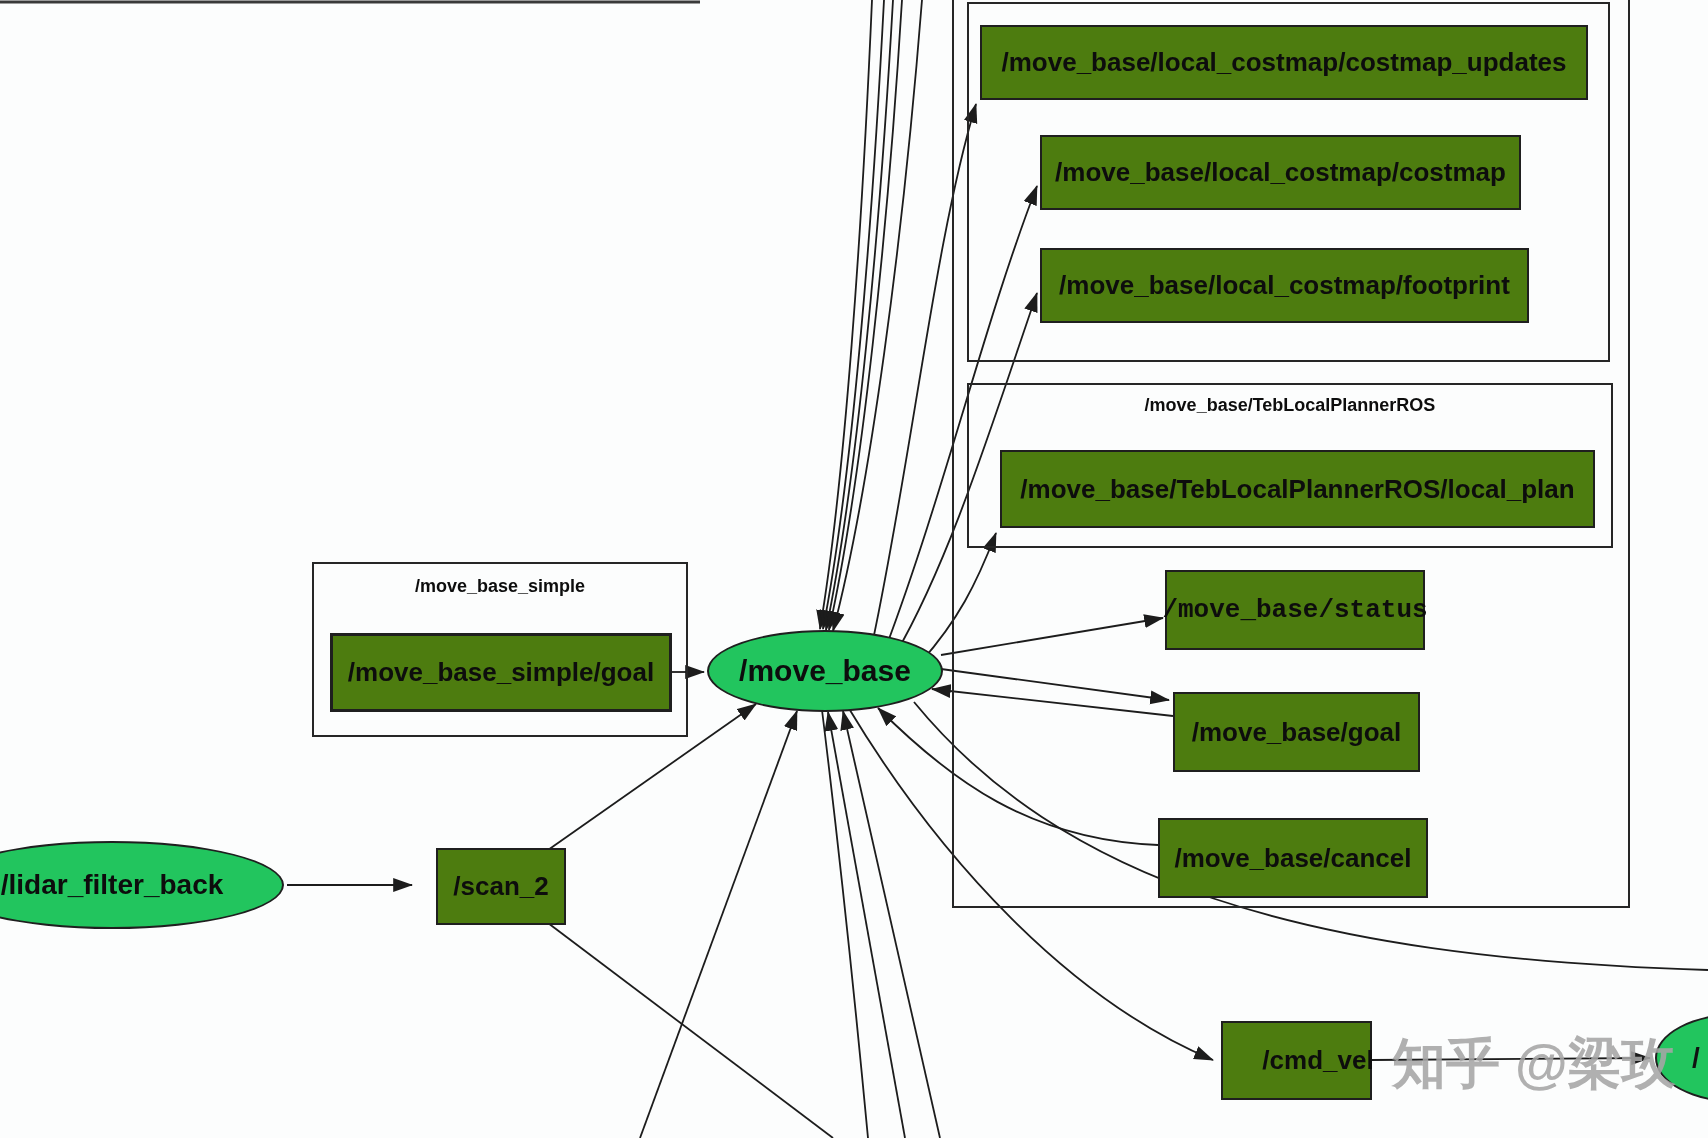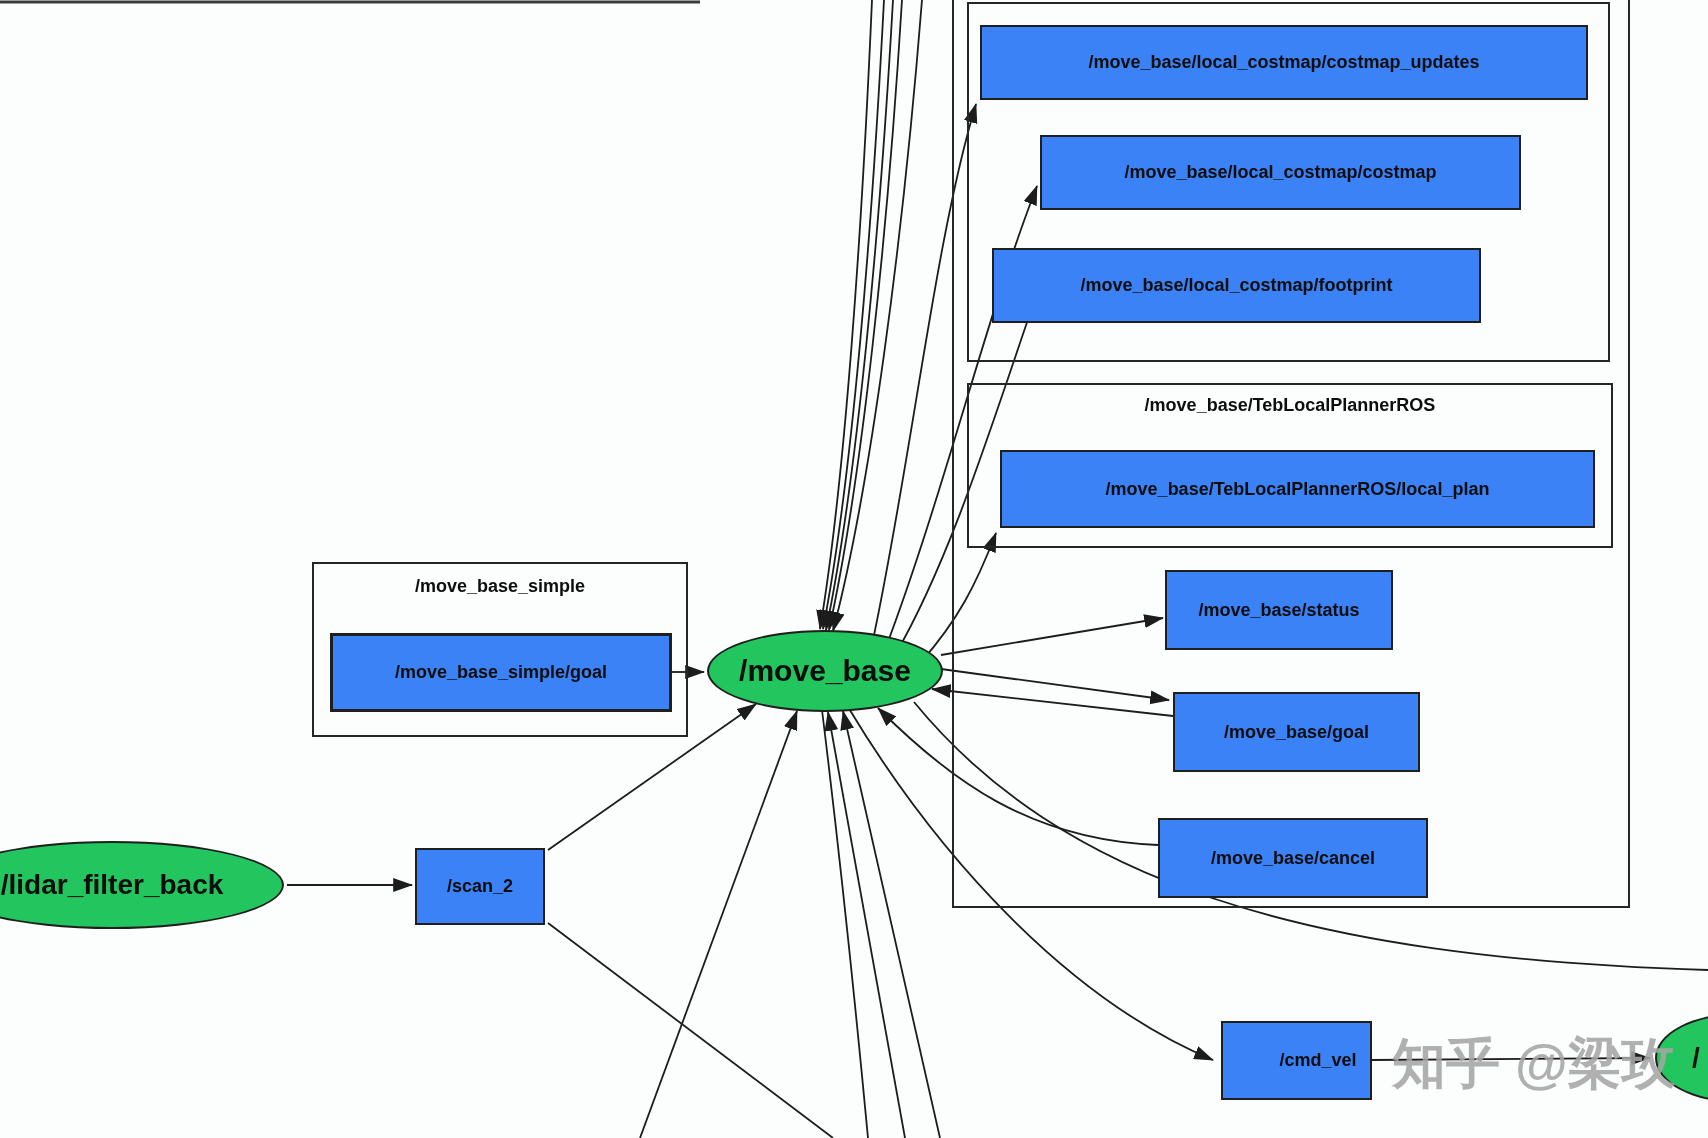--- a/index.html
+++ b/index.html
@@ -13,23 +13,23 @@
   .topline{stroke:#3a3a3a;stroke-width:3;}
   .group{
     position:absolute;border:2px solid #262626;background:transparent;
     box-sizing:border-box;
   }
   .group-label{
     position:absolute;width:100%;text-align:center;
     font-weight:bold;font-size:18px;color:#0d0d0d;
   }
   .tbox{
-    position:absolute;border:2px solid #1f1f1f;background:#3b82f6;
+    position:absolute;border:2px solid #1f1f1f;background:#4d7c0f;
     box-sizing:border-box;display:flex;align-items:center;justify-content:center;
-    font-weight:bold;font-size:18px;color:#0d0d0d;white-space:nowrap;
+    font-weight:bold;font-size:26px;color:#0d0d0d;white-space:nowrap;
   }
   .tbox.thick{border-width:3px;}
   .node{
     position:absolute;border:2px solid #1f1f1f;border-radius:50%;background:#22c55e;
     box-sizing:border-box;display:flex;align-items:center;justify-content:center;
     font-weight:bold;color:#0d0d0d;white-space:nowrap;
   }
   #node-move-base{font-size:30px;}
   #node-lidar{font-size:28px;}
   #partial-label{
@@ -109,45 +109,45 @@
   </div>
 
   <div class="tbox" style="left:980px;top:25px;width:608px;height:75px;">
     <span>/move_base/local_costmap/costmap_updates</span>
   </div>
 
   <div class="tbox" style="left:1040px;top:135px;width:481px;height:75px;">
     <span>/move_base/local_costmap/costmap</span>
   </div>
 
-  <div class="tbox" style="left:992px;top:248px;width:489px;height:75px;">
+  <div class="tbox" style="left:1040px;top:248px;width:489px;height:75px;">
     <span>/move_base/local_costmap/footprint</span>
   </div>
 
   <div class="tbox" style="left:1000px;top:450px;width:595px;height:78px;">
     <span>/move_base/TebLocalPlannerROS/local_plan</span>
   </div>
 
-  <div class="tbox" style="left:1165px;top:570px;width:228px;height:80px;">
+  <div class="tbox" style="left:1165px;top:570px;width:260px;height:80px;font-family:Liberation Mono, monospace;">
     <span>/move_base/status</span>
   </div>
 
   <div class="tbox" style="left:1173px;top:692px;width:247px;height:80px;">
     <span>/move_base/goal</span>
   </div>
 
   <div class="tbox thick" style="left:330px;top:633px;width:342px;height:79px;">
     <span>/move_base_simple/goal</span>
   </div>
 
   <div class="tbox" style="left:1158px;top:818px;width:270px;height:80px;">
     <span>/move_base/cancel</span>
   </div>
 
-  <div class="tbox" style="left:415px;top:848px;width:130px;height:77px;">
+  <div class="tbox" style="left:436px;top:848px;width:130px;height:77px;">
     <span>/scan_2</span>
   </div>
 
   <div class="tbox" style="left:1221px;top:1021px;width:151px;height:79px;padding-left:43px;">
     <span>/cmd_vel</span>
   </div>
 
   <div class="node" id="node-move-base" style="left:707px;top:630px;width:236px;height:82px;">
     <span>/move_base</span>
   </div>

